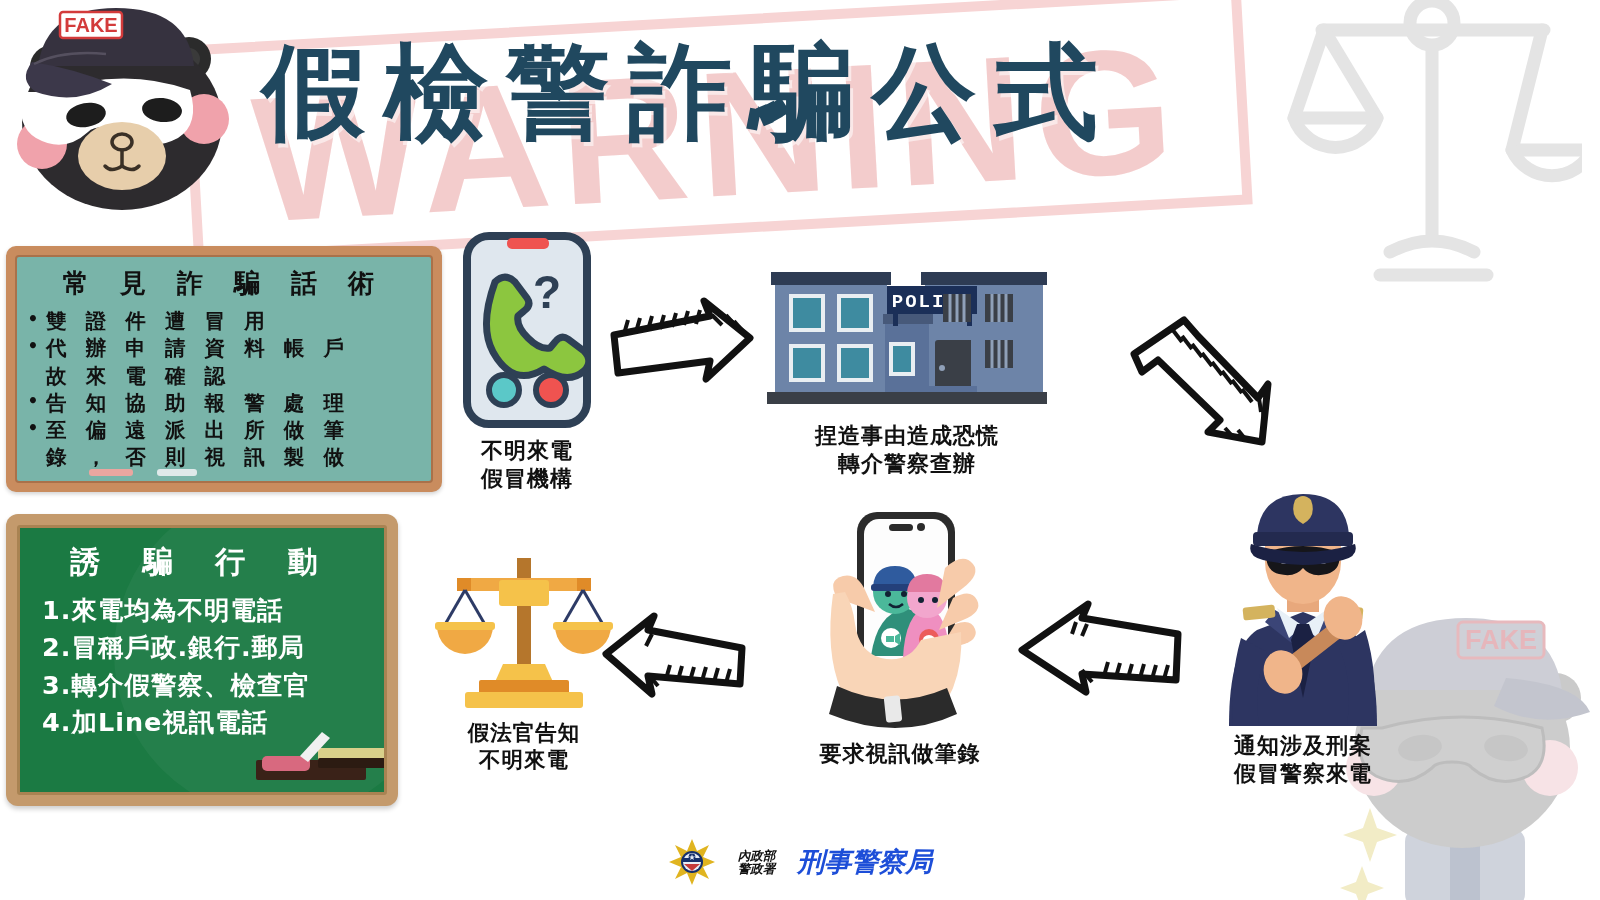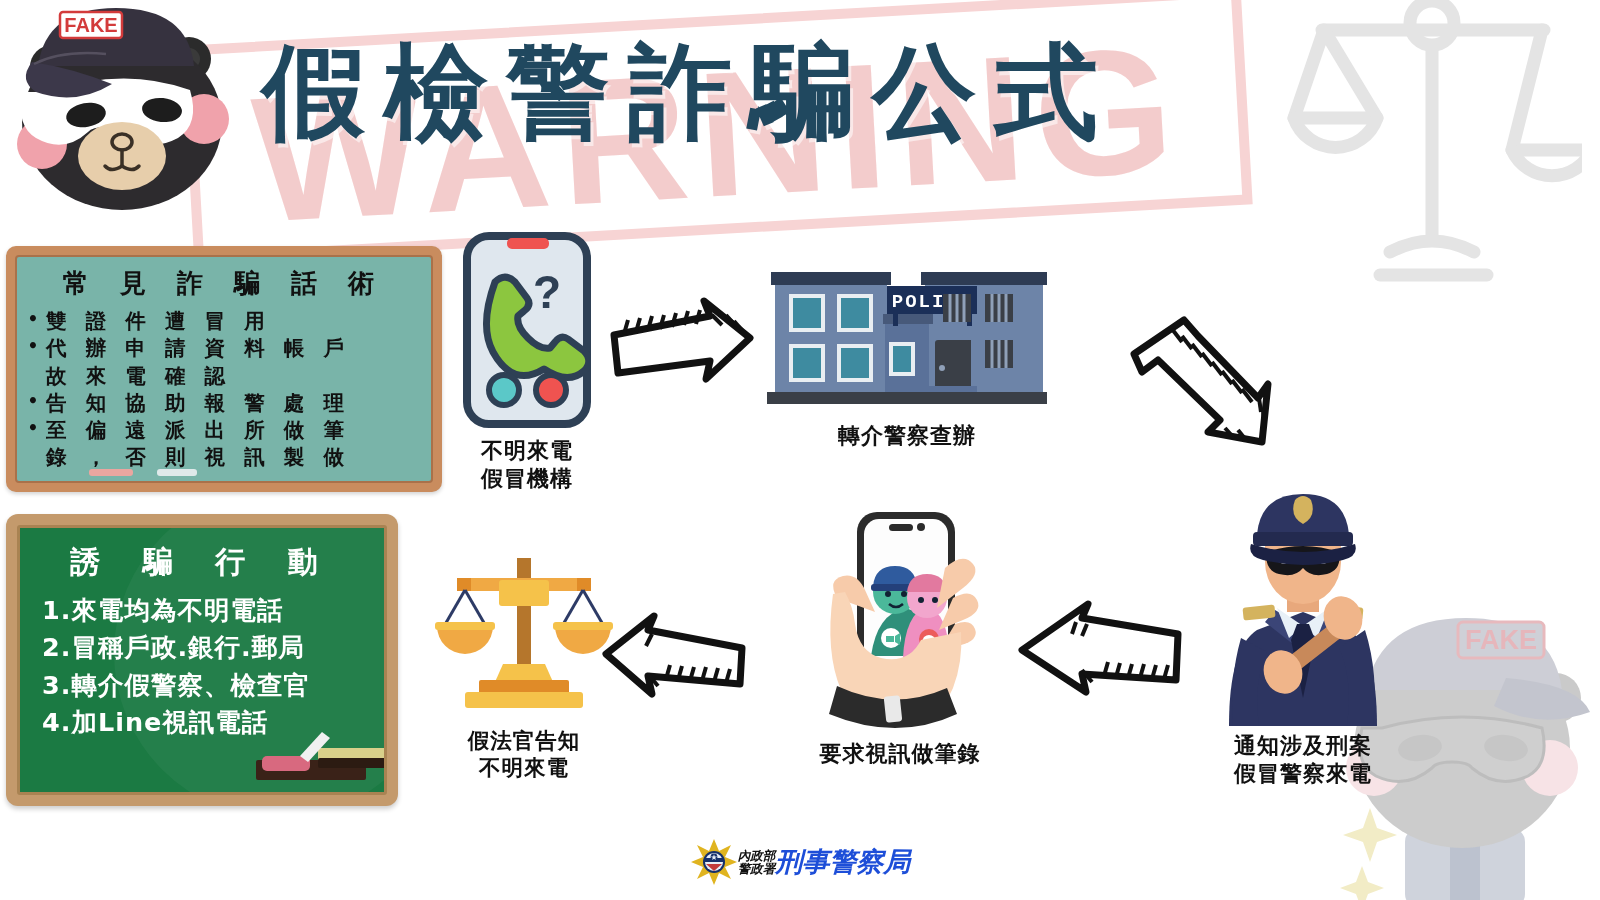--- a/index.html
+++ b/index.html
@@ -98,21 +98,21 @@
     text-align:center; color:#111; font-weight:bold;
     font-size:22px; line-height:1.25; letter-spacing:1px;
     font-family:"DejaVu Sans","Liberation Sans",sans-serif;
     white-space:nowrap;
   }
   .cap.small { font-size:21.5px; }
 
   .arrow { position:absolute; }
 
   
-  .footer { position:absolute; left:0; right:0; bottom:14px; display:flex; justify-content:center; align-items:center; gap:0; }
+  .footer { position:absolute; left:0; right:0; bottom:14px; display:flex; justify-content:center; align-items:center; gap:22px; }
   .footer-text { font-weight:bold; font-size:27px; color:#1d4ed8; letter-spacing:0px; font-style:italic;
                  font-family:"DejaVu Sans","Liberation Sans",sans-serif; }
   .footer-sub { display:flex; flex-direction:column; font-size:12.5px; font-weight:bold; line-height:1.08; color:#111;
                 font-family:"DejaVu Sans","Liberation Sans",sans-serif; font-style:italic; }
 </style>
 </head>
 <body>
 
 <div class="stage">
 
@@ -328,20 +328,21 @@
       </g>
 
       <rect x="134" y="92" width="22" height="30" fill="#3e8ba0"></rect>
         <rect x="134" y="92" width="22" height="30" fill="none" stroke="#e9eef2" stroke-width="4"></rect>
       <rect x="178" y="88" width="36" height="52" rx="3" fill="#3a3f47"></rect>
       <circle cx="185" cy="116" r="3" fill="#8fa0b8"></circle>
       <rect x="172" y="134" width="48" height="8" fill="#5a7199"></rect>
       <rect x="10" y="140" width="280" height="12" fill="#3a3f47"></rect>
     </svg>
     <div class="cap" style="margin-top:10px">
+      <div>捏造事由造成恐慌</div>
       <div>轉介警察查辦</div>
     </div>
   </div>
 
   <div class="arrow" style="left:1112px; top:312px;">
     <svg width="160" height="150" viewBox="0 0 160 150" aria-hidden="true">
       <path d="M22 42 L72 8 L86 24 L146 86 L156 72 L150 130 L96 120 L108 108 L46 48 L30 60 Z" fill="#fff" stroke="#111" stroke-width="7" stroke-linejoin="round"></path>
       <g stroke="#111" stroke-width="4">
         <line x1="60" y1="17" x2="70" y2="30"></line>
           <line x1="70" y1="24" x2="80" y2="37"></line>
@@ -489,21 +490,21 @@
           <path d="M152 44 L174 82"></path>
       </g>
       <path d="M6 80 h56 a28 28 0 0 1 -56 0z" fill="#f0a944"></path>
       <rect x="4" y="76" width="60" height="8" rx="3" fill="#f5c24a"></rect>
       <path d="M124 80 h56 a28 28 0 0 1 -56 0z" fill="#f0a944"></path>
       <rect x="122" y="76" width="60" height="8" rx="3" fill="#f5c24a"></rect>
       <path d="M72 118 h42 l8 18 h-58z" fill="#f5c24a"></path>
       <rect x="48" y="134" width="90" height="14" rx="2" fill="#e08b28"></rect>
       <rect x="34" y="146" width="118" height="16" rx="3" fill="#f5c24a"></rect>
     </svg>
-    <div class="cap small" style="margin-top:16px">
+    <div class="cap small" style="margin-top:8px">
       <div>假法官告知</div>
       <div>不明來電</div>
     </div>
   </div>
 
   <div class="footer">
     <svg width="48" height="48" viewBox="0 0 48 48" aria-hidden="true">
       <g fill="#e0b420">
         <path d="M24 1 l5 12 l12 -6 l-6 12 l12 5 l-12 5 l6 12 l-12 -6 l-5 12 l-5 -12 l-12 6 l6 -12 l-12 -5 l12 -5 l-6 -12 l12 6z"></path>
       </g>

